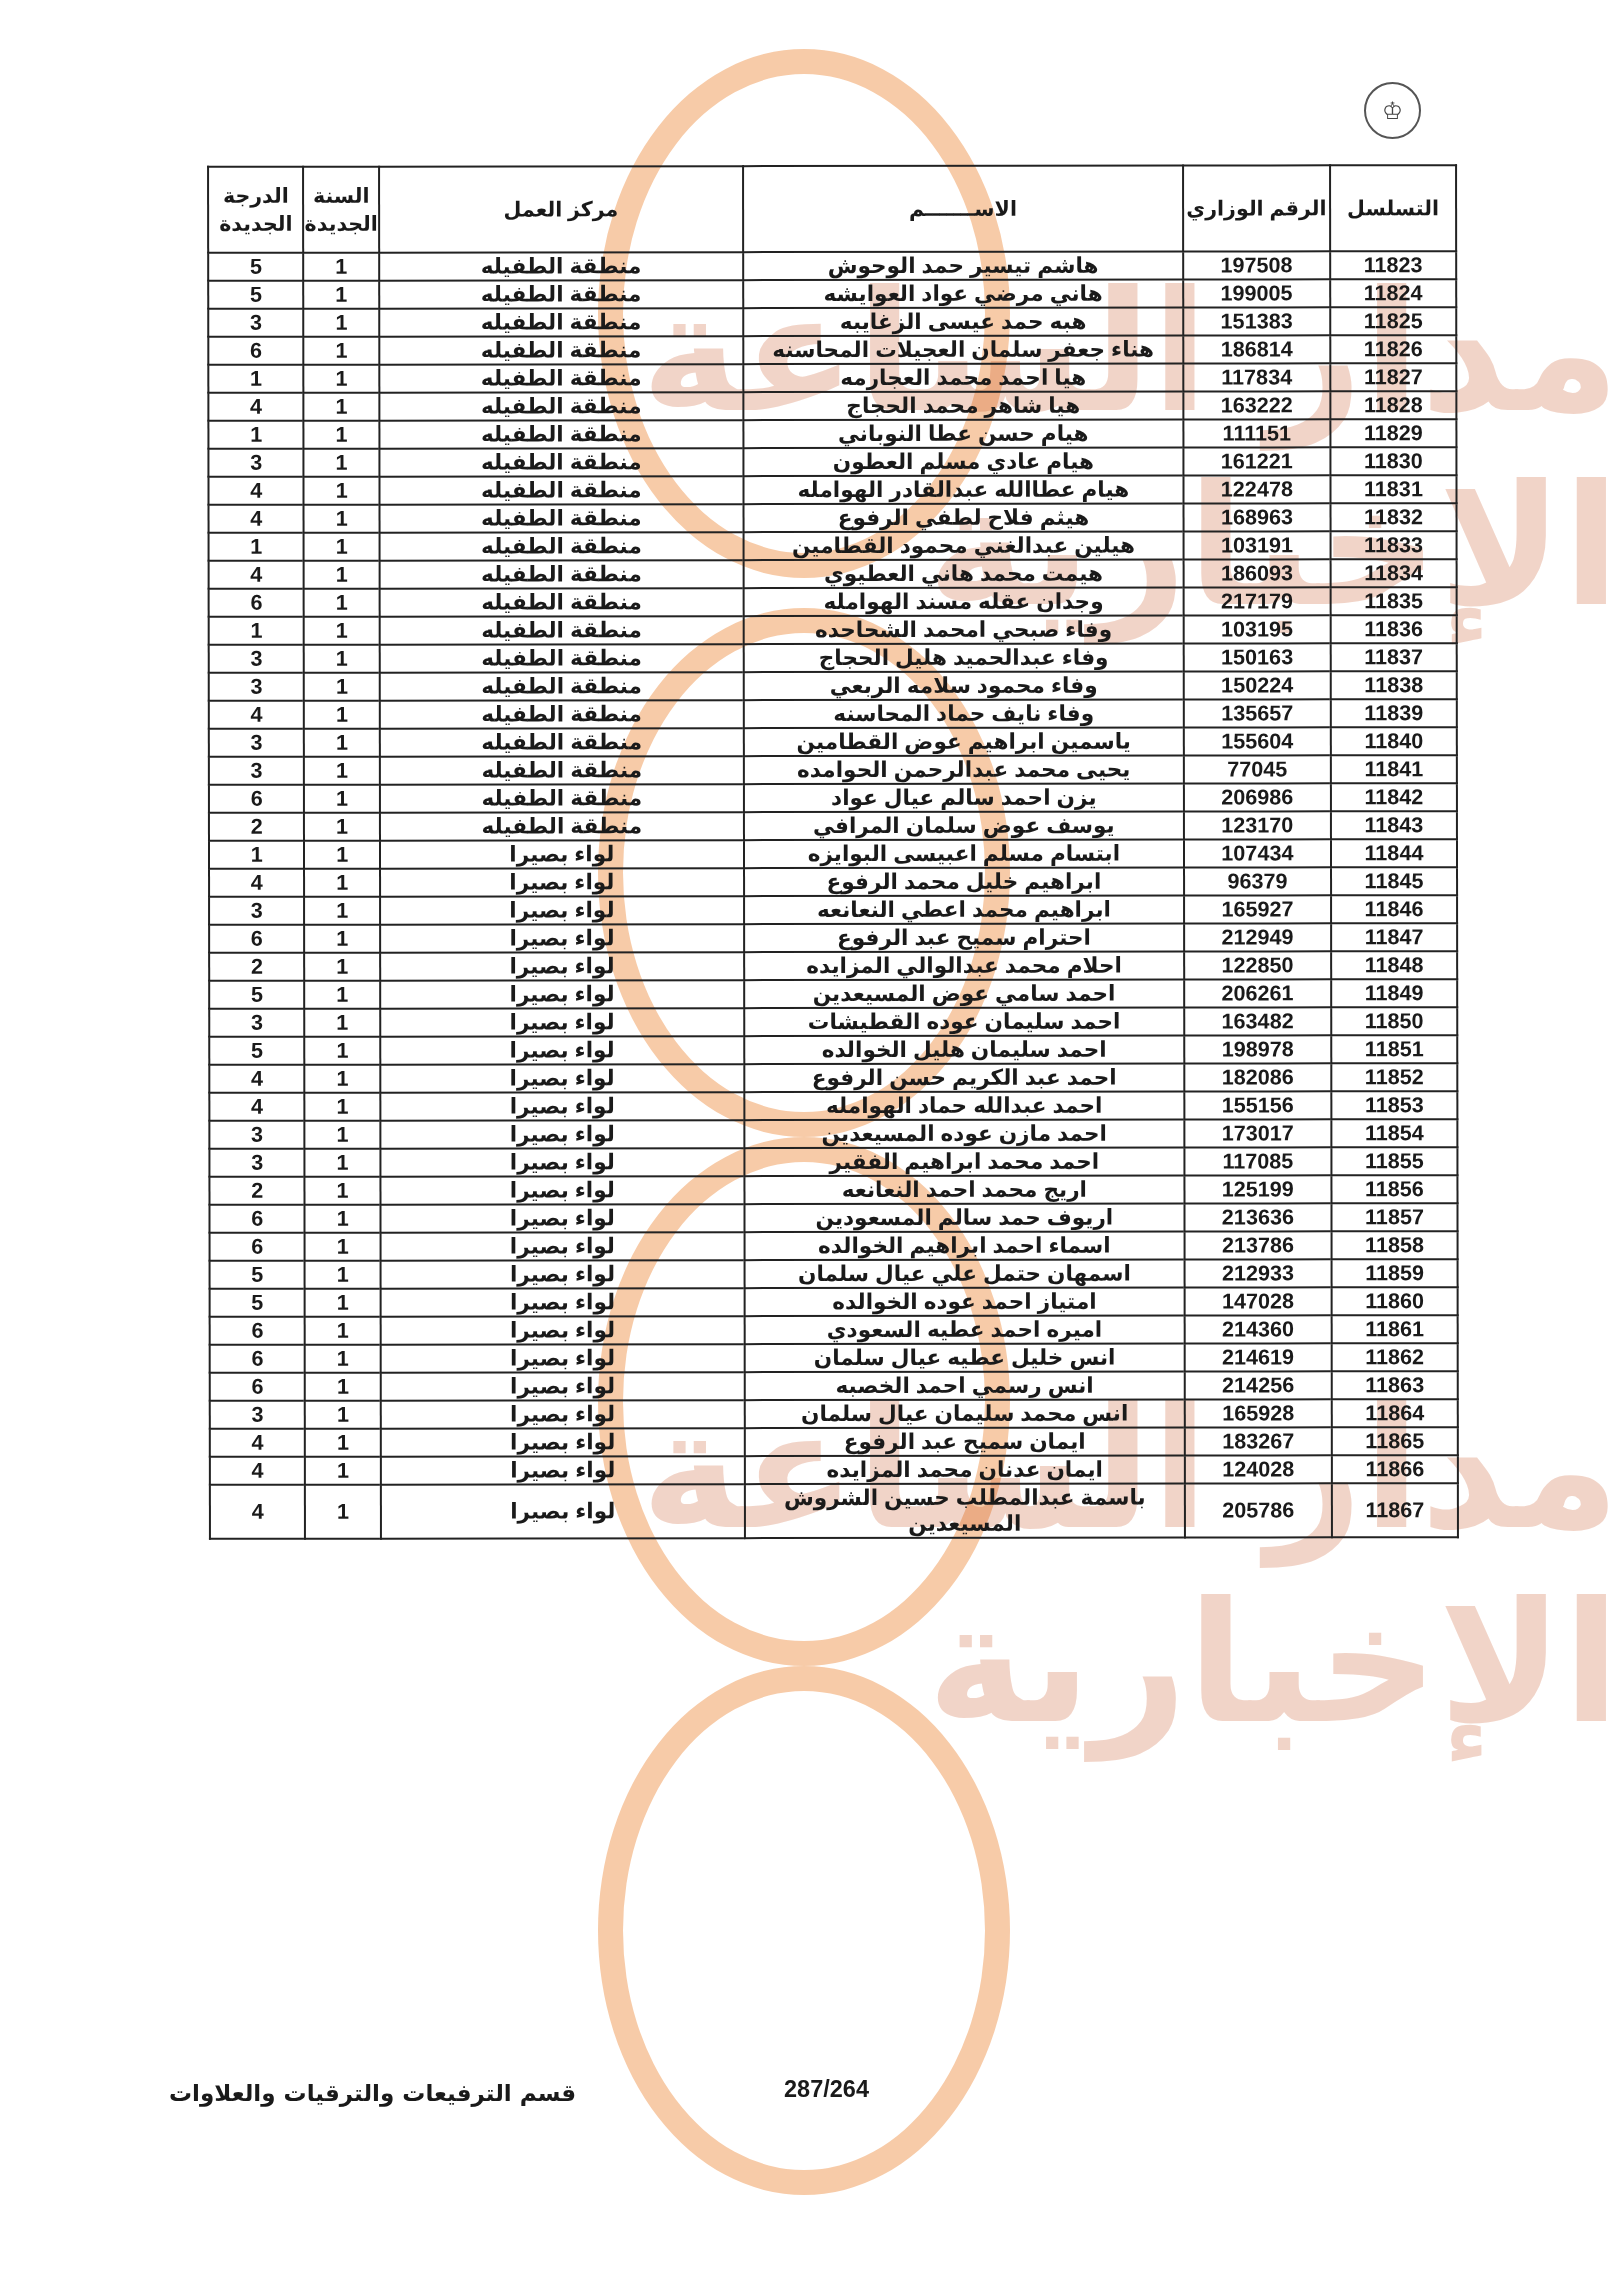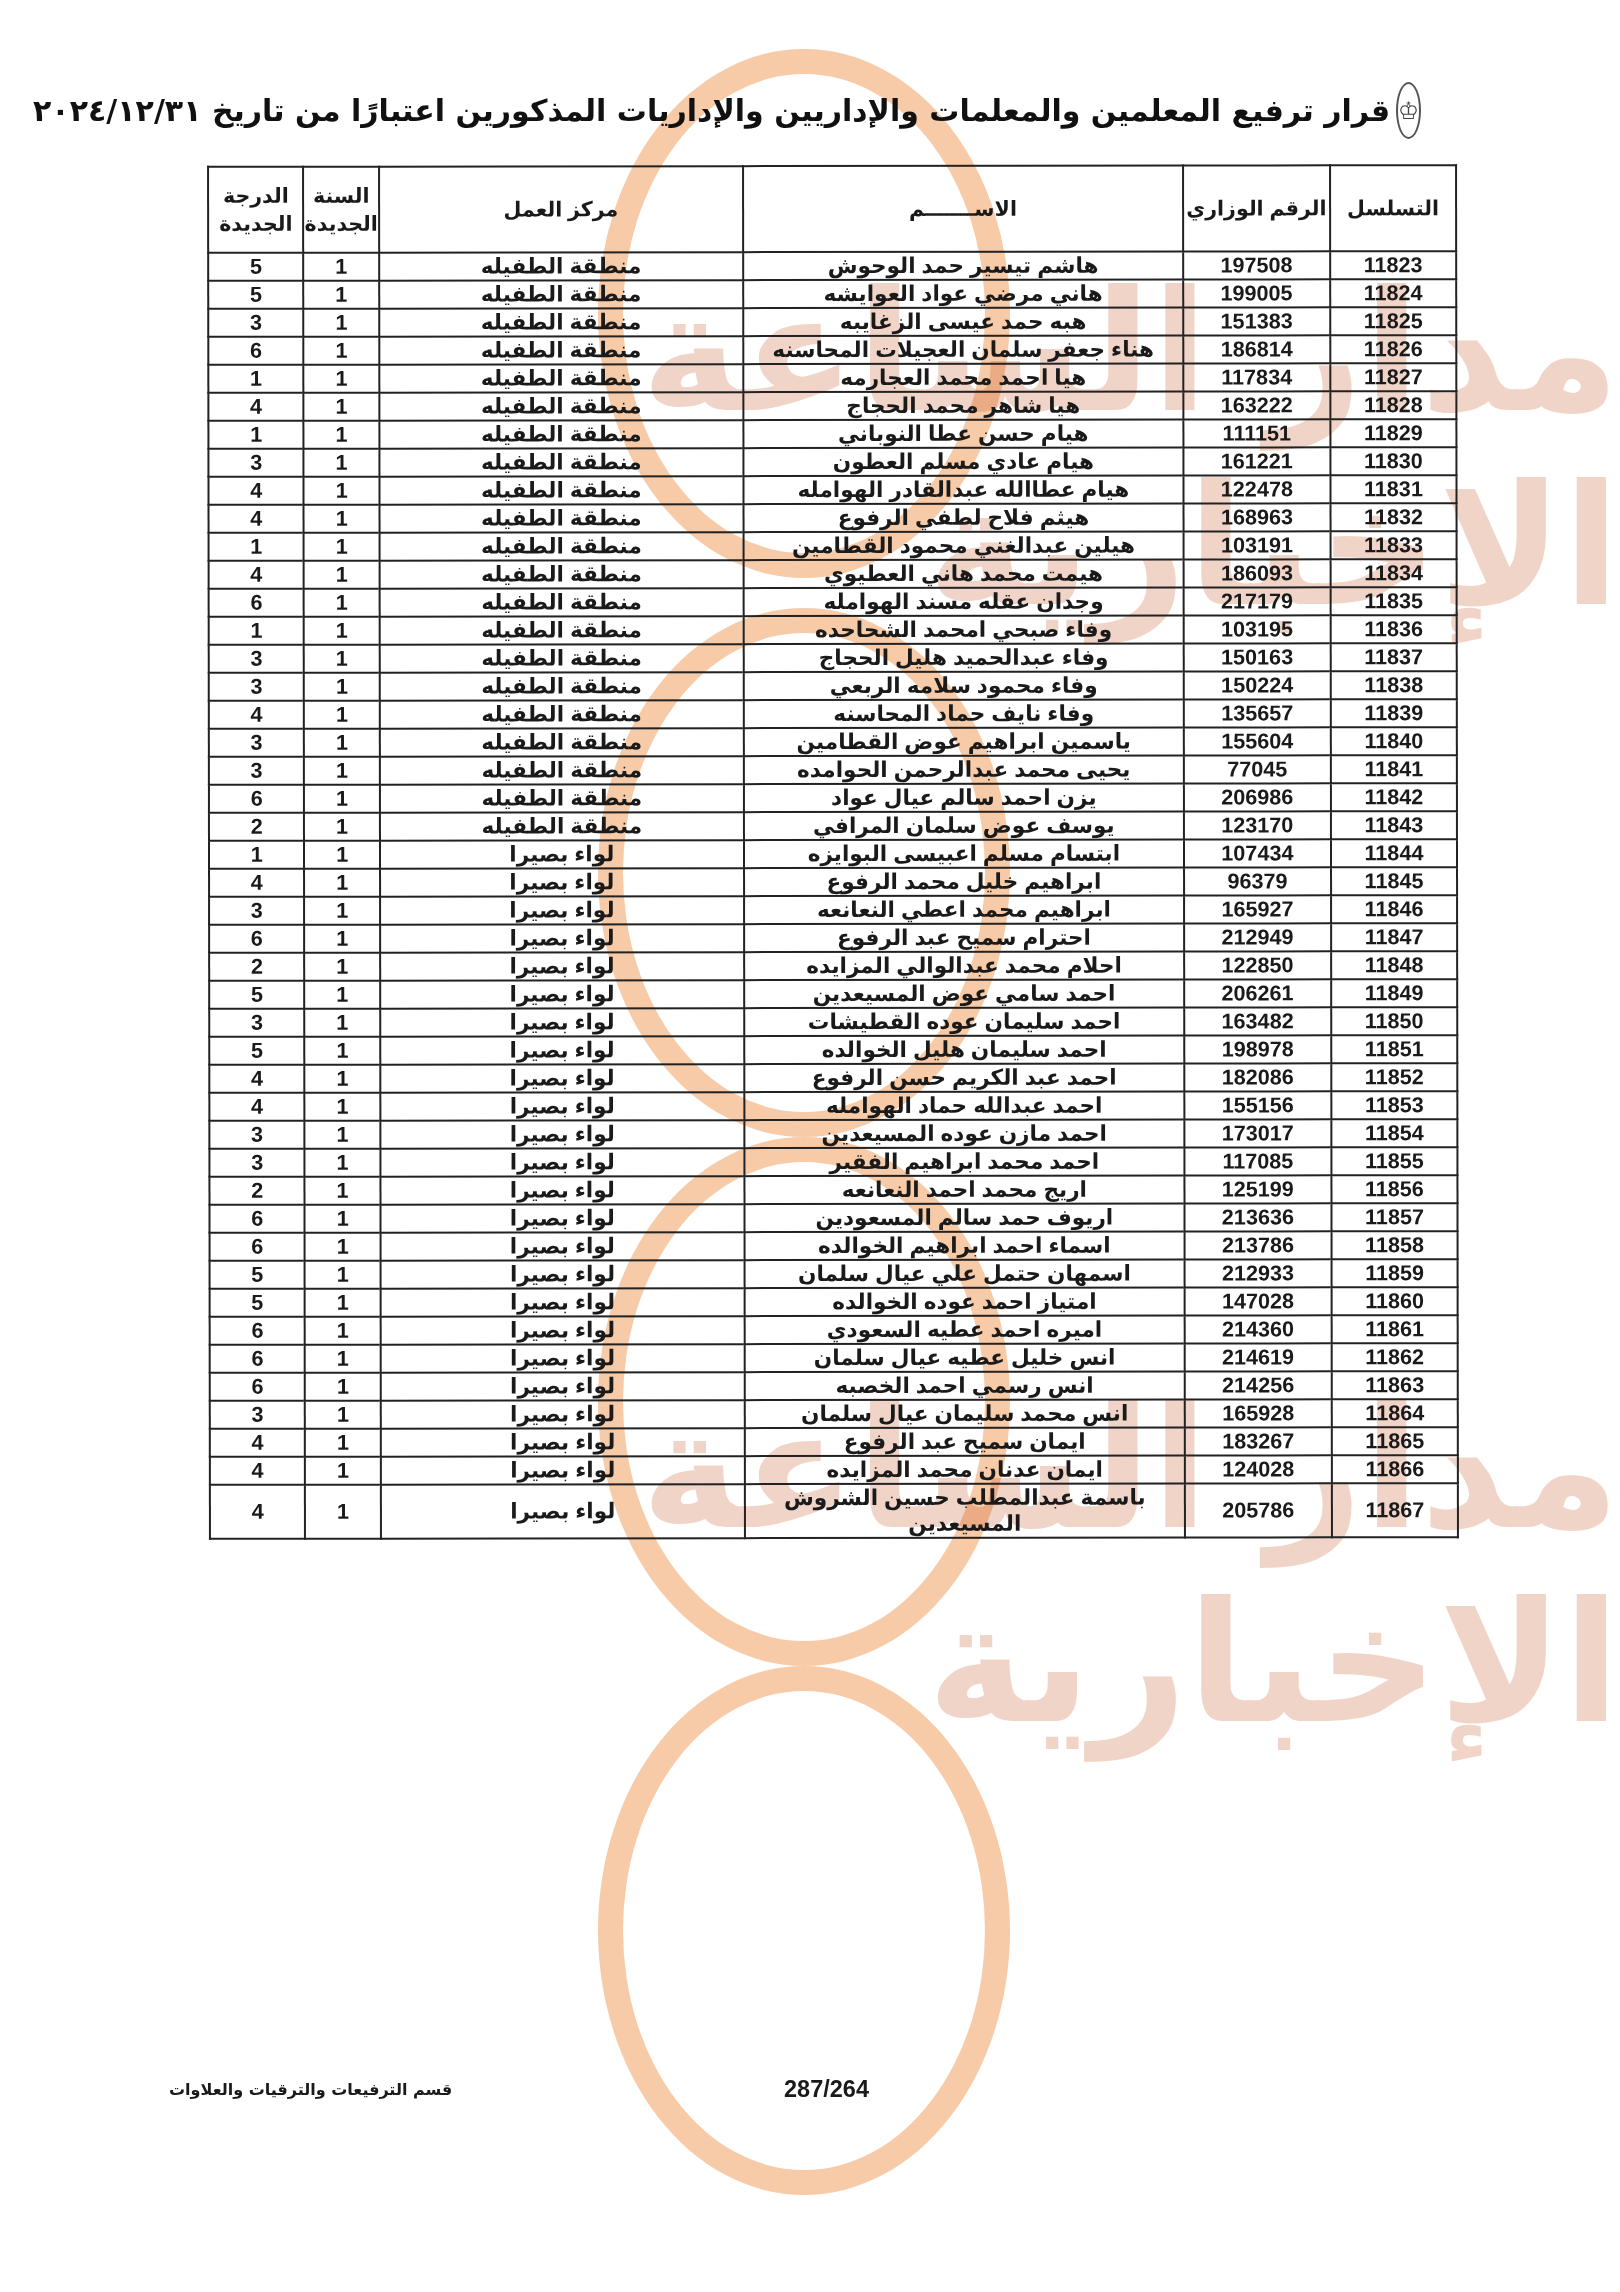--- a/index.html
+++ b/index.html
@@ -34,40 +34,39 @@
     border: 2px solid #222; text-align: center; padding: 0; height: 25px;
     font-family: "Liberation Sans", "DejaVu Sans", sans-serif;
   }
   table.grid th { font-weight: bold; font-size: 20.6px; height: 84px; line-height: 1.35; }
   table.grid td { font-size: 21.6px; font-weight: bold; }
   td.name { font-size: 20.6px; }
   td.center { font-size: 19.6px; margin-top: 36px; }
   col.c-serial { width: 127px; } col.c-id { width: 149px; } col.c-name { width: 449px; }
   col.c-center { width: 372px; } col.c-year { width: 56px; } col.c-grade { width: 96px; }
   .footer-dept {
-    position: absolute; left: 169px; top: 2080px; font-size: 16px; font-weight: bold; direction: rtl;
+    position: absolute; left: 169px; top: 2080px; font-size: 23px; font-weight: bold; direction: rtl;
   }
   .footer-page {
     position: absolute; left: 784px; top: 2076px; font-size: 23.5px; font-weight: bold;
     font-family: "Liberation Sans", sans-serif;
   }
 </style>
 </head>
 <body>
 
 <div class="watermark wm-clock" style="left:598px; top:49px;"></div>
 <div class="watermark wm-clock" style="left:598px; top:608px;"></div>
 <div class="watermark wm-clock" style="left:598px; top:1137px;"></div>
 <div class="watermark wm-clock" style="left:598px; top:1666px;"></div>
 <div class="watermark wm-text" style="left:470px; top:255px; direction:rtl;">مدار الساعة الإخبارية</div>
 <div class="watermark wm-text" style="left:470px; top:1372px; direction:rtl;">مدار الساعة الإخبارية</div>
 
 <div class="header">
   <div class="logo">♔</div>
-  <div class="title">قرار ترفيع المعلمين والمعلمات والإداريين والإداريات المذكورين اعتبارًا من تاريخ ٢٠٢٤/١٢/٣١</div>
 </div>
 
 <table class="grid">
   <colgroup>
     <col class="c-serial">
       <col class="c-id">
       <col class="c-name">
       <col class="c-center">
       <col class="c-year">
       <col class="c-grade">

